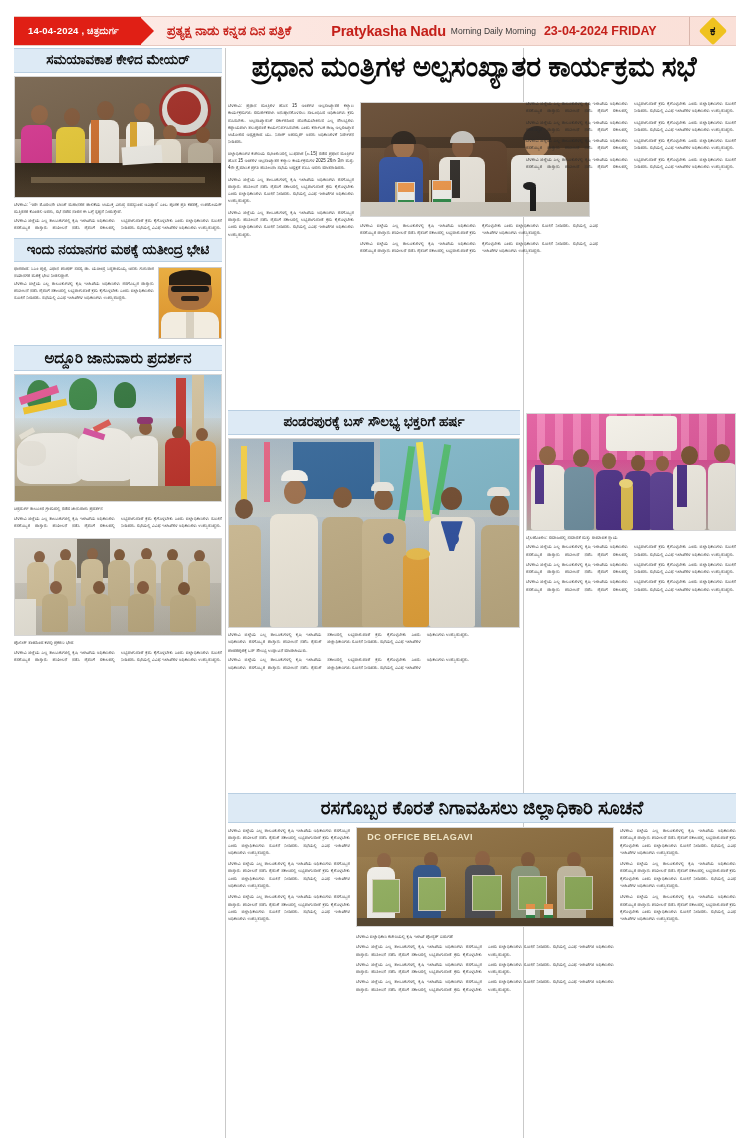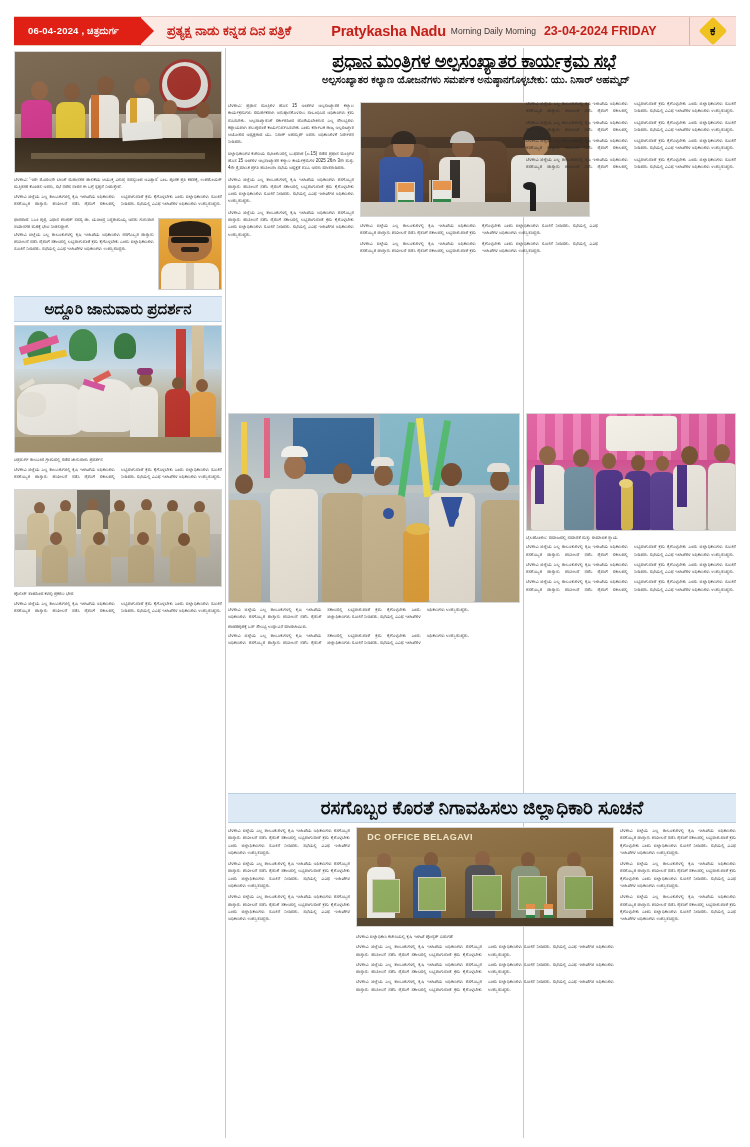--- a/index.html
+++ b/index.html
@@ -126,21 +126,21 @@
     font-weight: bold;
     color: #0d0d0d;
     padding: 3px 2px 4px;
     box-sizing: border-box;
     line-height: 1.15;
     border-top: 1px solid #b9cfe2;
     border-bottom: 1px solid #b9cfe2;
   }
   .hl-sm  { font-size: 13.5px; }
   .hl-md  { font-size: 15px; }
-  .hl-lg  { font-size: 18px; letter-spacing: -.3px; background: transparent; border: none; padding-bottom: 1px; text-decoration: underline;}
+  .hl-lg  { font-size: 28px; letter-spacing: -.3px; background: transparent; border: none; padding-bottom: 1px;}
   .hl-xl  { font-size: 18.5px; }
 
   .subhead {
     text-align: center;
     font-size: 10px;
     font-weight: bold;
     color: #111;
     padding: 1px 2px 4px;
     line-height: 1.2;
   }
@@ -188,39 +188,40 @@
     position: relative;
     background: #e8a93c;
   }
 </style>
 </head>
 <body>
 
 <div class="page">
 
   <div class="masthead">
-    <div class="mast-date-flag">06-04-2024 , ಚಿತ್ರದುರ್ಗ</div>
+    <div class="mast-date-flag">14-04-2024 , ಚಿತ್ರದುರ್ಗ</div>
     <div class="mast-kan">ಪ್ರತ್ಯಕ್ಷ ನಾಡು ಕನ್ನಡ ದಿನ ಪತ್ರಿಕೆ</div>
     <div class="mast-title">Pratykasha Nadu</div>
     <div class="mast-sub">Morning Daily Morning</div>
     <div class="mast-day">23-04-2024 FRIDAY</div>
     <div class="mast-logo-wrap">
       <div class="mast-logo">
         <span>ಕ</span>
       </div>
     </div>
   </div>
 
   <div class="content">
 
     <div class="vrule" style="left:211px;"></div>
     <div class="vrule" style="left:509px;"></div>
 
     <div class="col-left">
 
+      <div class="hl hl-sm">ಸಮಯಾವಕಾಶ ಕೇಳಿದ ಮೇಯರ್</div>
       <div class="photo" style="height:122px; margin-top:3px;">
         <div class="ph-layer" style="inset:0;background:linear-gradient(#c8b9a6,#b9a894 45%,#8d7a63 100%);"></div>
         <div class="ph-layer" style="left:0;top:0;width:100%;height:52%;background:#6f5b44;"></div>
         <div class="ph-layer" style="left:70%;top:6%;width:46px;height:46px;border-radius:50%;background:#e2e0da;border:3px solid #9d2b24;"></div>
         <div class="ph-layer" style="left:74%;top:12%;width:34px;height:34px;border-radius:50%;background:#a32a22;"></div>
         <div class="head" style="left:8%;top:24%;width:17px;height:19px;background:#8a5c3a;"></div>
         <div class="torso" style="left:3%;top:40%;width:31px;height:58%;background:#d4318c;"></div>
         <div class="head" style="left:24%;top:26%;width:16px;height:18px;background:#7d5232;"></div>
         <div class="torso" style="left:20%;top:42%;width:29px;height:56%;background:#e8c933;"></div>
         <div class="head" style="left:40%;top:20%;width:17px;height:19px;background:#7b5132;"></div>
@@ -235,20 +236,21 @@
         <div class="torso" style="left:84%;top:55%;width:25px;height:38%;background:#c2b6a0;"></div>
         <div class="ph-layer" style="left:0;top:72%;width:100%;height:28%;background:linear-gradient(#2d2113,#4a3a26);"></div>
         <div class="ph-layer" style="left:52%;top:58%;width:40px;height:18px;background:#f3f1ea;transform:rotate(-4deg);"></div>
         <div class="ph-layer" style="left:8%;top:84%;width:84%;height:6px;background:#6f5c41;"></div>
       </div>
       <div class="realtext" style="margin-top:3px;">ಬೆಳಗಾವಿ: 'ಇದೇ ಮೊದಲನೇ ಬಾರಿಗೆ ಮಹಾನಗರ ಪಾಲಿಕೆಯ ಆಯುಕ್ತ ವಿರುದ್ಧ ಸದಸ್ಯರಿಂದ ಅವಿಶ್ವಾಸ' ಎಂಬ ಪೂರಕ ಪ್ರತಿ ಕಡತಕ್ಕೆ, ಉಪಮೇಯರ್ ಮತ್ತಿತರರ ಕೊಂಡಲಿ ಅವರು, ಸಭೆ ನಡೆದ ನಂತರ ಈ ಬಗ್ಗೆ ಸ್ಪಷ್ಟನೆ ನೀಡುತ್ತೇವೆ.</div>
       <div class="realtext flow2" style="margin-top:2px;">ಬೆಳಗಾವಿ ಜಿಲ್ಲೆಯ ಎಲ್ಲ ತಾಲೂಕುಗಳಲ್ಲಿ ಕೃಷಿ ಇಲಾಖೆಯ ಅಧಿಕಾರಿಗಳು ರಸಗೊಬ್ಬರ ದಾಸ್ತಾನು ಪರಿಶೀಲನೆ ನಡೆಸಿ ರೈತರಿಗೆ ಸಕಾಲದಲ್ಲಿ ಲಭ್ಯವಾಗುವಂತೆ ಕ್ರಮ ಕೈಗೊಳ್ಳಬೇಕು ಎಂದು ಜಿಲ್ಲಾಧಿಕಾರಿಗಳು ಸೂಚನೆ ನೀಡಿದರು. ಸಭೆಯಲ್ಲಿ ವಿವಿಧ ಇಲಾಖೆಗಳ ಅಧಿಕಾರಿಗಳು ಉಪಸ್ಥಿತರಿದ್ದರು.</div>
 
       <div class="spacer6"></div>
 
+      <div class="hl hl-sm">ಇಂದು ನಯಾನಗರ ಮಠಕ್ಕೆ ಯತೀಂದ್ರ ಭೇಟಿ</div>
       <div style="margin-top:3px;overflow:hidden;">
         <div class="portrait-wrap">
           <div class="ph-layer" style="inset:0;background:linear-gradient(#e9ae42,#d98f2c);"></div>
           <div class="ph-layer" style="left:14%;top:6%;width:72%;height:54%;border-radius:50% 50% 42% 42%;background:#a9713f;"></div>
           <div class="ph-layer" style="left:16%;top:2%;width:68%;height:22%;border-radius:50% 50% 0 0;background:#2a2015;"></div>
           <div class="ph-layer" style="left:20%;top:26%;width:60%;height:8%;background:#1d1a16;border-radius:3px;"></div>
           <div class="ph-layer" style="left:36%;top:40%;width:28%;height:7%;background:#2a211a;border-radius:2px;"></div>
           <div class="ph-layer" style="left:4%;top:62%;width:92%;height:38%;background:#f2ece0;border-radius:10px 10px 0 0;"></div>
           <div class="ph-layer" style="left:44%;top:62%;width:12%;height:38%;background:#d8d0c0;"></div>
         </div>
@@ -317,21 +319,20 @@
         <div class="torso" style="left:75%;top:58%;width:26px;height:39%;background:#c4b186;"></div>
         <div class="ph-layer" style="left:0;top:62%;width:10%;height:38%;background:#e8e4d8;"></div>
       </div>
       <div class="realtext" style="margin-top:3px;">ಪೊಲೀಸ್ ತಂಡದಿಂದ ಕಳವು ಪ್ರಕರಣ ಭೇದ</div>
       <div class="realtext flow2" style="margin-top:2px;">ಬೆಳಗಾವಿ ಜಿಲ್ಲೆಯ ಎಲ್ಲ ತಾಲೂಕುಗಳಲ್ಲಿ ಕೃಷಿ ಇಲಾಖೆಯ ಅಧಿಕಾರಿಗಳು ರಸಗೊಬ್ಬರ ದಾಸ್ತಾನು ಪರಿಶೀಲನೆ ನಡೆಸಿ ರೈತರಿಗೆ ಸಕಾಲದಲ್ಲಿ ಲಭ್ಯವಾಗುವಂತೆ ಕ್ರಮ ಕೈಗೊಳ್ಳಬೇಕು ಎಂದು ಜಿಲ್ಲಾಧಿಕಾರಿಗಳು ಸೂಚನೆ ನೀಡಿದರು. ಸಭೆಯಲ್ಲಿ ವಿವಿಧ ಇಲಾಖೆಗಳ ಅಧಿಕಾರಿಗಳು ಉಪಸ್ಥಿತರಿದ್ದರು.</div>
     </div>
 
     <div class="col-mid">
 
       <div class="hl hl-lg" style="width:492px;">ಪ್ರಧಾನ ಮಂತ್ರಿಗಳ ಅಲ್ಪಸಂಖ್ಯಾತರ ಕಾರ್ಯಕ್ರಮ ಸಭೆ</div>
-      <div class="subhead" style="width:492px;">ಅಲ್ಪಸಂಖ್ಯಾತರ ಕಲ್ಯಾಣ ಯೋಜನೆಗಳು ಸಮರ್ಪಕ ಅನುಷ್ಠಾನಗೊಳ್ಳಬೇಕು: ಯು. ನಿಸಾರ್ ಅಹಮ್ಮದ್</div>
 
       <div class="photo" style="position:absolute; left:132px; top:54px; width:230px; height:115px;">
         <div class="ph-layer" style="inset:0;background:linear-gradient(#6e4f33,#4f3722);"></div>
         <div class="ph-layer" style="left:0;top:0;width:100%;height:34%;background:#5d4128;"></div>
         <div class="ph-layer" style="left:0;top:30%;width:100%;height:10%;background:#3f2c1b;"></div>
         <div class="ph-layer" style="left:10%;top:36%;width:20%;height:44%;background:#5d3f28;border-radius:10px 10px 0 0;"></div>
         <div class="ph-layer" style="left:42%;top:34%;width:22%;height:46%;background:#5d3f28;border-radius:10px 10px 0 0;"></div>
         <div class="head" style="left:14%;top:28%;width:21px;height:24px;background:#9a6a44;"></div>
         <div class="ph-layer" style="left:13%;top:25%;width:25px;height:13px;border-radius:12px 12px 0 0;background:#231a12;"></div>
         <div class="torso" style="left:8%;top:48%;width:44px;height:52%;background:#2f4f9e;"></div>
@@ -357,20 +358,21 @@
         <div class="realtext" style="margin-top:4px;">ಬೆಳಗಾವಿ ಜಿಲ್ಲೆಯ ಎಲ್ಲ ತಾಲೂಕುಗಳಲ್ಲಿ ಕೃಷಿ ಇಲಾಖೆಯ ಅಧಿಕಾರಿಗಳು ರಸಗೊಬ್ಬರ ದಾಸ್ತಾನು ಪರಿಶೀಲನೆ ನಡೆಸಿ ರೈತರಿಗೆ ಸಕಾಲದಲ್ಲಿ ಲಭ್ಯವಾಗುವಂತೆ ಕ್ರಮ ಕೈಗೊಳ್ಳಬೇಕು ಎಂದು ಜಿಲ್ಲಾಧಿಕಾರಿಗಳು ಸೂಚನೆ ನೀಡಿದರು. ಸಭೆಯಲ್ಲಿ ವಿವಿಧ ಇಲಾಖೆಗಳ ಅಧಿಕಾರಿಗಳು ಉಪಸ್ಥಿತರಿದ್ದರು.</div>
         <div class="realtext" style="margin-top:4px;">ಬೆಳಗಾವಿ ಜಿಲ್ಲೆಯ ಎಲ್ಲ ತಾಲೂಕುಗಳಲ್ಲಿ ಕೃಷಿ ಇಲಾಖೆಯ ಅಧಿಕಾರಿಗಳು ರಸಗೊಬ್ಬರ ದಾಸ್ತಾನು ಪರಿಶೀಲನೆ ನಡೆಸಿ ರೈತರಿಗೆ ಸಕಾಲದಲ್ಲಿ ಲಭ್ಯವಾಗುವಂತೆ ಕ್ರಮ ಕೈಗೊಳ್ಳಬೇಕು ಎಂದು ಜಿಲ್ಲಾಧಿಕಾರಿಗಳು ಸೂಚನೆ ನೀಡಿದರು. ಸಭೆಯಲ್ಲಿ ವಿವಿಧ ಇಲಾಖೆಗಳ ಅಧಿಕಾರಿಗಳು ಉಪಸ್ಥಿತರಿದ್ದರು.</div>
       </div>
 
       <div style="position:absolute; left:132px; top:174px; width:360px;">
         <div class="realtext flow3">ಬೆಳಗಾವಿ ಜಿಲ್ಲೆಯ ಎಲ್ಲ ತಾಲೂಕುಗಳಲ್ಲಿ ಕೃಷಿ ಇಲಾಖೆಯ ಅಧಿಕಾರಿಗಳು ರಸಗೊಬ್ಬರ ದಾಸ್ತಾನು ಪರಿಶೀಲನೆ ನಡೆಸಿ ರೈತರಿಗೆ ಸಕಾಲದಲ್ಲಿ ಲಭ್ಯವಾಗುವಂತೆ ಕ್ರಮ ಕೈಗೊಳ್ಳಬೇಕು ಎಂದು ಜಿಲ್ಲಾಧಿಕಾರಿಗಳು ಸೂಚನೆ ನೀಡಿದರು. ಸಭೆಯಲ್ಲಿ ವಿವಿಧ ಇಲಾಖೆಗಳ ಅಧಿಕಾರಿಗಳು ಉಪಸ್ಥಿತರಿದ್ದರು.</div>
         <div class="realtext flow3" style="margin-top:3px;">ಬೆಳಗಾವಿ ಜಿಲ್ಲೆಯ ಎಲ್ಲ ತಾಲೂಕುಗಳಲ್ಲಿ ಕೃಷಿ ಇಲಾಖೆಯ ಅಧಿಕಾರಿಗಳು ರಸಗೊಬ್ಬರ ದಾಸ್ತಾನು ಪರಿಶೀಲನೆ ನಡೆಸಿ ರೈತರಿಗೆ ಸಕಾಲದಲ್ಲಿ ಲಭ್ಯವಾಗುವಂತೆ ಕ್ರಮ ಕೈಗೊಳ್ಳಬೇಕು ಎಂದು ಜಿಲ್ಲಾಧಿಕಾರಿಗಳು ಸೂಚನೆ ನೀಡಿದರು. ಸಭೆಯಲ್ಲಿ ವಿವಿಧ ಇಲಾಖೆಗಳ ಅಧಿಕಾರಿಗಳು ಉಪಸ್ಥಿತರಿದ್ದರು.</div>
       </div>
 
       <div style="position:absolute; left:0; top:362px; width:292px;">
+        <div class="hl hl-sm">ಪಂಡರಪುರಕ್ಕೆ ಬಸ್ ಸೌಲಭ್ಯ ಭಕ್ತರಿಗೆ ಹರ್ಷ</div>
         <div class="photo" style="height:190px; margin-top:3px;">
           <div class="ph-layer" style="inset:0;background:linear-gradient(#c9d3d8,#aab4b8);"></div>
           <div class="ph-layer" style="left:0;top:0;width:100%;height:42%;background:linear-gradient(#9fb0bc,#c6ccc9);"></div>
           <div class="ph-layer" style="left:22%;top:2%;width:28%;height:30%;background:#2b5f93;"></div>
           <div class="ph-layer" style="left:52%;top:0;width:48%;height:38%;background:#7fb7c9;"></div>
           <div class="ph-layer" style="left:60%;top:4%;width:7px;height:40%;background:#4dbb6a;transform:rotate(8deg);"></div>
           <div class="ph-layer" style="left:66%;top:2%;width:7px;height:42%;background:#f5e24a;transform:rotate(-6deg);"></div>
           <div class="ph-layer" style="left:72%;top:3%;width:7px;height:38%;background:#4dbb6a;transform:rotate(10deg);"></div>
           <div class="ph-layer" style="left:4%;top:4%;width:6px;height:34%;background:#f0c93b;"></div>
           <div class="ph-layer" style="left:12%;top:2%;width:6px;height:32%;background:#e05a7a;"></div>

